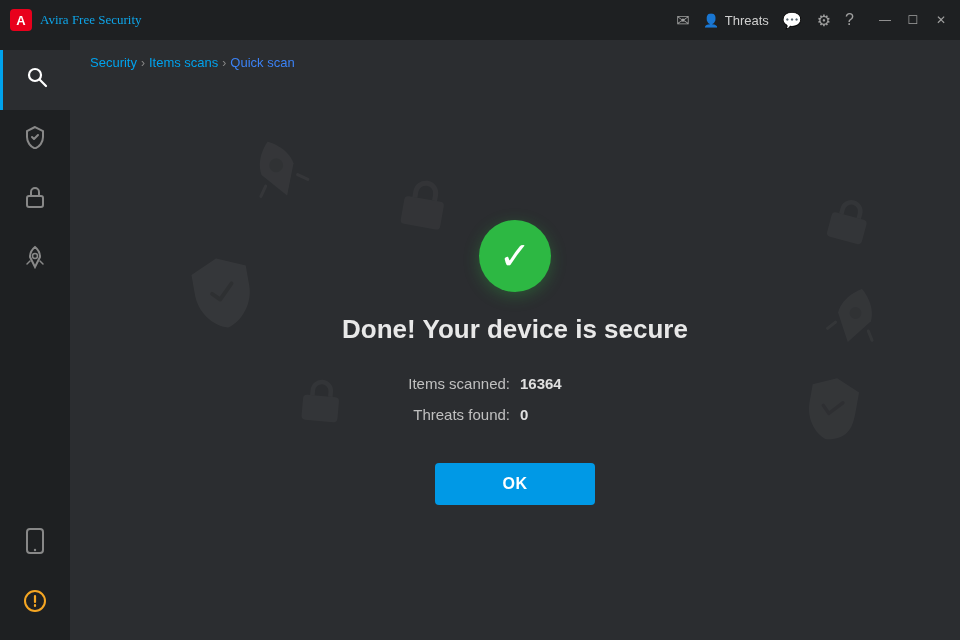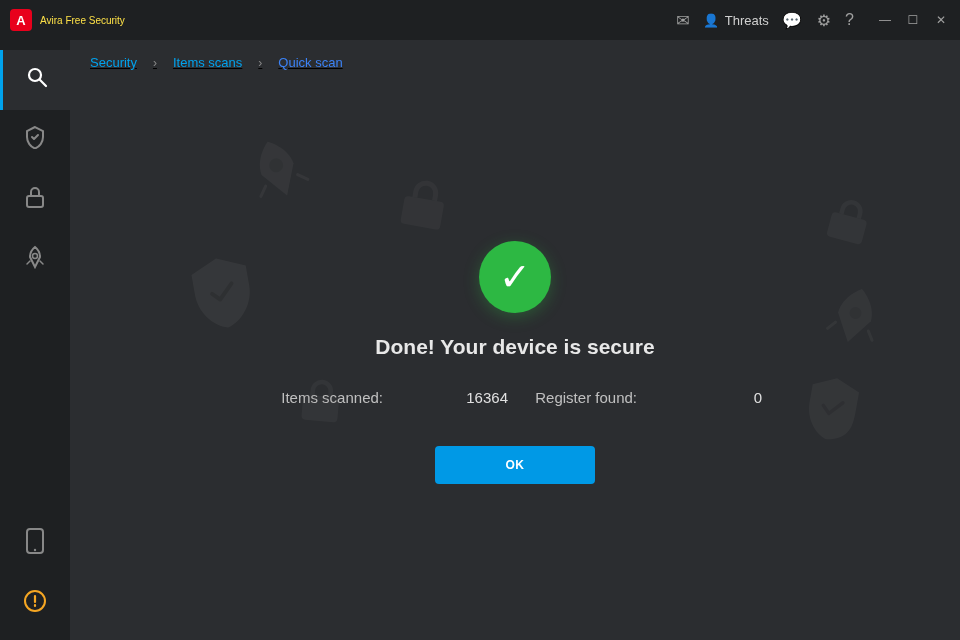--- a/index.html
+++ b/index.html
@@ -37,22 +37,23 @@
       border-radius: 4px;
       display: flex;
       align-items: center;
       justify-content: center;
       color: white;
       font-weight: bold;
       font-size: 13px;
     }
 
     .title-bar-title {
-      color: #fde047;
-      font-size: 10px;
+      color: #0ea5e9;
+      font-size: 13px;
+      font-family: Liberation Serif, serif;
     }
 
     .title-bar-controls {
       display: flex;
       align-items: center;
       gap: 14px;
     }
 
     .title-bar-icon {
       color: #a0a0a0;
@@ -138,23 +139,22 @@
       height: 45px;
       padding: 0 20px;
       display: flex;
       align-items: center;
       background: #2b2d30;
     }
 
     .breadcrumb {
       display: flex;
       align-items: center;
-      gap: 16px;
+      gap: 4px;
       font-size: 13px;
-      text-decoration: underline;
     }
 
     .breadcrumb-item {
       color: #00a2ed;
       cursor: pointer;
     }
 
     .breadcrumb-item.active {
       color: #3b82f6;
       cursor: default;
@@ -193,61 +193,60 @@
       box-shadow: 0 4px 16px rgba(45, 184, 67, 0.3);
     }
 
     .check-icon {
       color: white;
       font-size: 38px;
       line-height: 1;
     }
 
     .secure-title {
-      font-size: 21px;
+      font-size: 26px;
       font-weight: 700;
       color: #e8e8e8;
       margin-bottom: 30px;
     }
 
     .scan-stats {
       display: flex;
-      flex-direction: row;
+      flex-direction: column;
       gap: 14px;
       margin-bottom: 40px;
     }
 
     .stat-row {
       display: flex;
       font-size: 15px;
       color: #c0c0c0;
       min-width: 240px;
     }
 
     .stat-label {
       flex: 1;
       text-align: right;
       padding-right: 10px;
     }
 
     .stat-value {
       flex: 1;
-      font-weight: 400;
+      font-weight: 700;
       color: #e0e0e0;
-      text-align: right;
     }
 
     .ok-button {
       background: #0099e6;
       color: white;
       border: none;
       border-radius: 4px;
       padding: 12px 0;
       width: 160px;
-      font-size: 12px;
+      font-size: 16px;
       font-weight: 600;
       cursor: pointer;
       letter-spacing: 0.5px;
     }
   </style>
 </head>
 <body>
 
 <div class="title-bar">
   <div class="title-bar-left">
@@ -390,21 +389,21 @@
       </div>
 
       <div class="secure-title">Done! Your device is secure</div>
 
       <div class="scan-stats">
         <div class="stat-row">
           <span class="stat-label">Items scanned:</span>
           <span class="stat-value">16364</span>
         </div>
         <div class="stat-row">
-          <span class="stat-label">Register found:</span>
+          <span class="stat-label">Threats found:</span>
           <span class="stat-value">0</span>
         </div>
       </div>
 
       <button class="ok-button">OK</button>
 
     </div>
   </div>
 </div>
 

